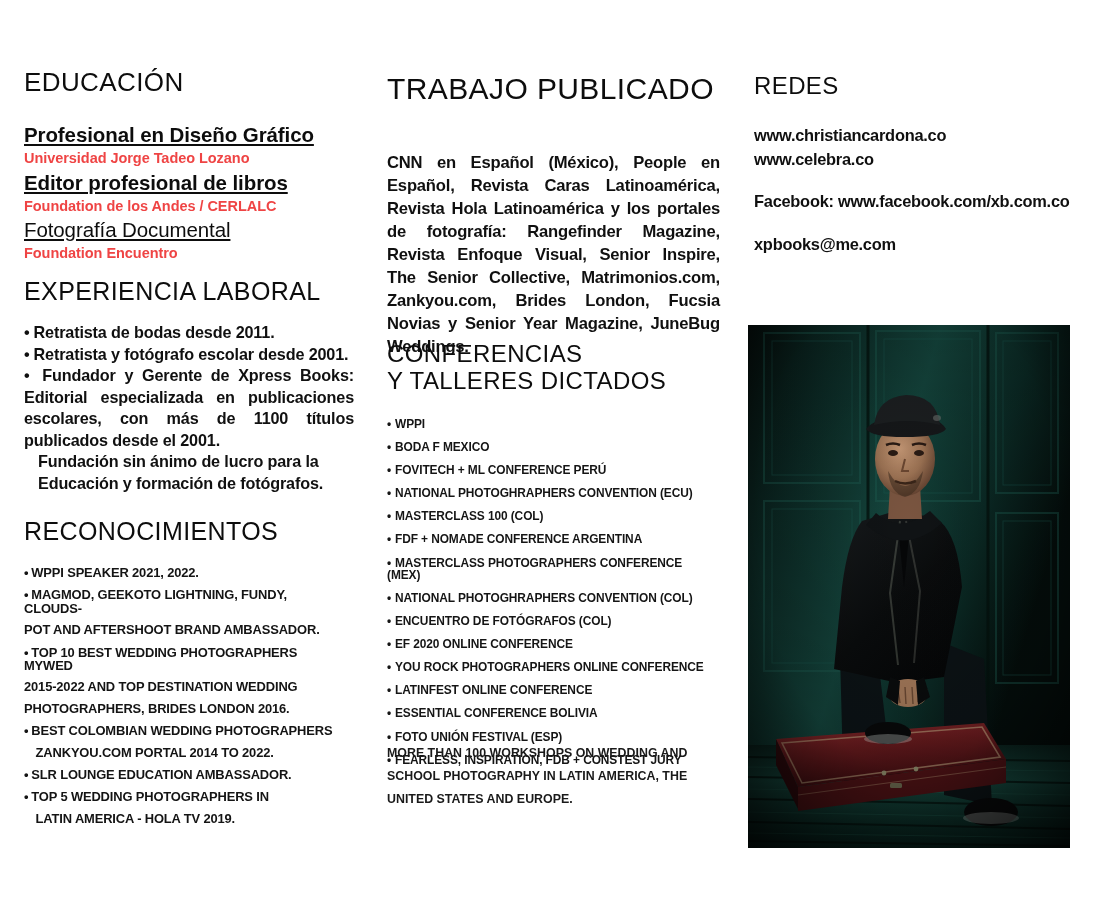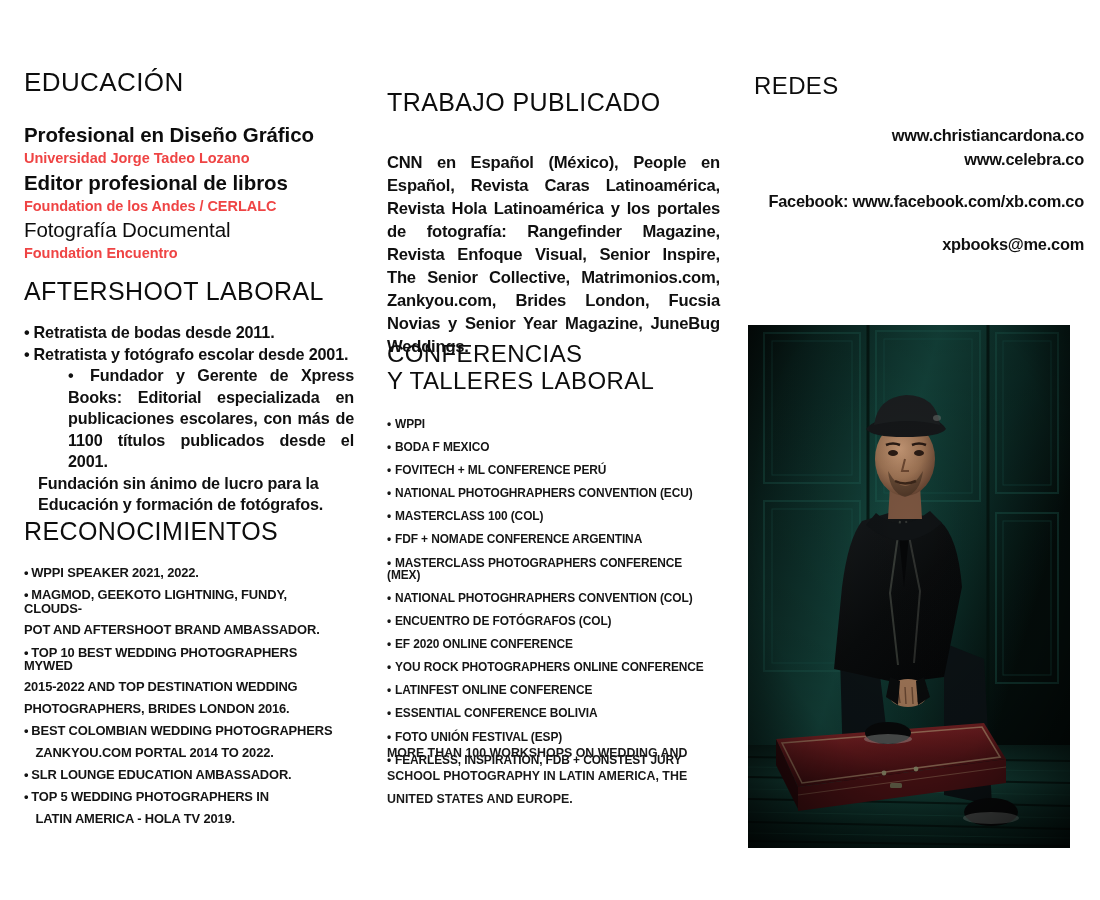--- a/index.html
+++ b/index.html
@@ -37,32 +37,33 @@
     font-family: "Liberation Sans", sans-serif;
     font-weight: 400;
     letter-spacing: 0.4px;
     color: #0d0d0d;
     margin: 0;
     line-height: 1.12;
   }
   .h-educacion   { position: absolute; top: 68px;  font-size: 26px; }
   .h-experiencia { position: absolute; top: 277px; font-size: 25px; }
   .h-reconoc     { position: absolute; top: 517px; font-size: 25px; }
-  .h-trabajo     { position: absolute; top: 88px;  font-size: 25px; }
+  .h-trabajo     { position: absolute; top: 72px;  font-size: 30px; }
   .h-conferencias{ position: absolute; top: 341px; font-size: 24px; }
   .h-redes       { position: absolute; top: 73px;  font-size: 24px; }
 
   
   .edu-block { position: absolute; top: 121px; width: 340px; }
   .edu-degree {
     font-size: 20.5px;
     font-weight: 700;
     line-height: 1.32;
     letter-spacing: -0.1px;
     color: #0d0d0d;
+    text-decoration: underline;
   }
   .edu-degree.light { font-weight: 400; }
   .edu-school {
     font-size: 14.5px;
     font-weight: 600;
     line-height: 1.42;
     letter-spacing: -0.05px;
     color: #ef4444;
   }
 
@@ -73,21 +74,20 @@
     font-weight: 600;
     line-height: 1.33;
     letter-spacing: -0.15px;
     color: #101010;
     margin-bottom: 0px;
   }
   .exp-item .bullet { margin-right: 4px; }
   .exp-item.justify {
     text-align: justify;
     text-align-last: left;
-    margin-left: 44px;
   }
   .exp-item.hang    { padding-left: 14px; text-indent: -14px; }
   .exp-sub { padding-left: 14px; font-size: 16.2px; font-weight: 600; line-height: 1.33; letter-spacing: -0.15px; }
 
   
   .rec-block { position: absolute; top: 566px; width: 330px; }
   .rec-item {
     font-size: 13.4px;
     font-weight: 700;
     letter-spacing: -0.15px;
@@ -136,21 +136,21 @@
     top: 742px;
     width: 330px;
     font-size: 12.4px;
     font-weight: 600;
     letter-spacing: 0px;
     line-height: 1.85;
     color: #1a1a1a;
   }
 
   
-  .redes-block { position: absolute; top: 124px; width: 330px; text-align: right; }
+  .redes-block { position: absolute; top: 124px; width: 330px; }
   .redes-line {
     font-size: 16.4px;
     font-weight: 600;
     line-height: 1.44;
     letter-spacing: -0.25px;
     color: #101010;
     white-space: nowrap;
   }
   .redes-gap { height: 19px; }
 
@@ -177,21 +177,21 @@
 
     <div class="edu-block">
       <div class="edu-degree">Profesional en Diseño Gráfico</div>
       <div class="edu-school">Universidad Jorge Tadeo Lozano</div>
       <div class="edu-degree">Editor profesional de libros</div>
       <div class="edu-school">Foundation de los Andes / CERLALC</div>
       <div class="edu-degree light">Fotografía Documental</div>
       <div class="edu-school">Foundation Encuentro</div>
     </div>
 
-    <h2 class="section h-experiencia">AFTERSHOOT LABORAL</h2>
+    <h2 class="section h-experiencia">EXPERIENCIA LABORAL</h2>
 
     <div class="exp-block">
 
       <div class="exp-item">
         <span class="bullet">•</span><span>Retratista de bodas desde 2011.</span>
       </div>
 
       <div class="exp-item">
         <span class="bullet">•</span><span>Retratista y fotógrafo escolar desde 2001.</span>
       </div>
@@ -243,21 +243,21 @@
   </div>
 
   <div class="col col-mid">
 
     <h2 class="section h-trabajo">TRABAJO PUBLICADO</h2>
 
     <p class="pub-para">CNN en Español (México), People en Español, Revista Caras Latinoamérica, Revista Hola Latinoamérica y los portales de fotografía: Rangefinder Magazine, Revista Enfoque Visual, Senior Inspire, The Senior Collective, Matrimonios.com, Zankyou.com, Brides London, Fucsia Novias y Senior Year Magazine, JuneBug Weddings.</p>
 
     <h2 class="section h-conferencias">
       <span>CONFERENCIAS</span><br>
-      <span>Y TALLERES LABORAL</span>
+      <span>Y TALLERES DICTADOS</span>
     </h2>
 
     <div class="conf-block">
       <div class="conf-item"><span class="bullet">•</span><span>WPPI</span></div>
       <div class="conf-item"><span class="bullet">•</span><span>BODA F MEXICO</span></div>
       <div class="conf-item"><span class="bullet">•</span><span>FOVITECH + ML CONFERENCE PERÚ</span></div>
       <div class="conf-item"><span class="bullet">•</span><span>NATIONAL PHOTOGHRAPHERS CONVENTION (ECU)</span></div>
       <div class="conf-item"><span class="bullet">•</span><span>MASTERCLASS 100 (COL)</span></div>
       <div class="conf-item"><span class="bullet">•</span><span>FDF + NOMADE CONFERENCE ARGENTINA</span></div>
       <div class="conf-item"><span class="bullet">•</span><span>MASTERCLASS PHOTOGRAPHERS CONFERENCE (MEX)</span></div>

